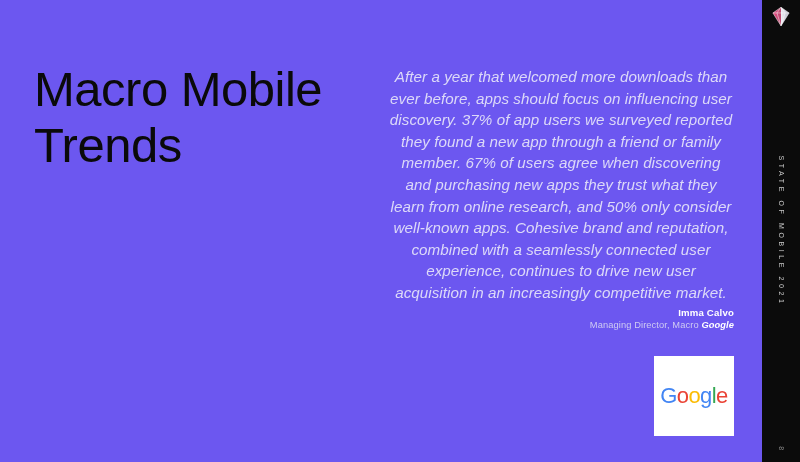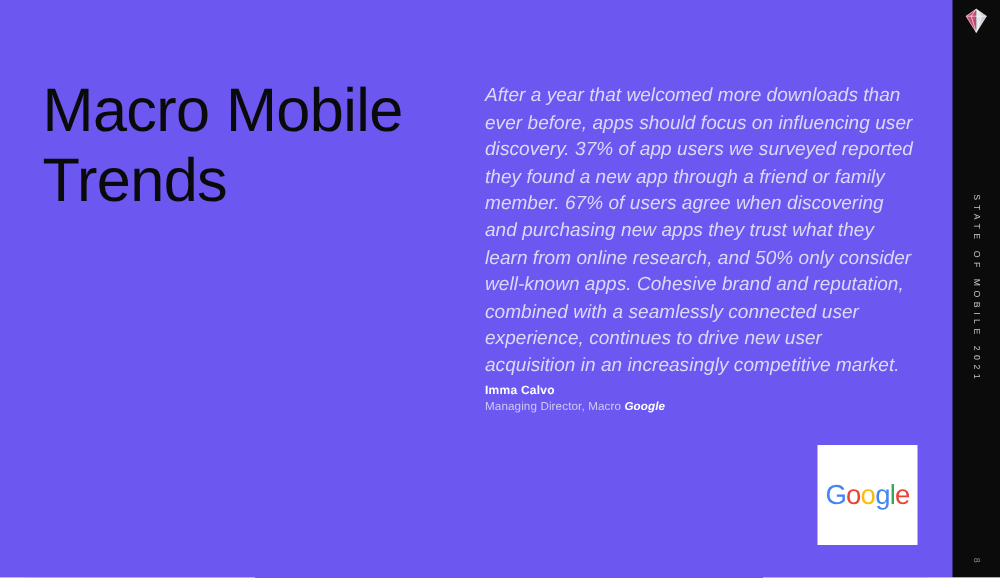--- a/index.html
+++ b/index.html
@@ -18,21 +18,20 @@
     background: #6C57F0;
   }
   
   #canvas {
     position: absolute;
     left: 0;
     top: 0;
     width: 762px;
     height: 462px;
     background: #6C57F0;
-    border-radius: 22px;
   }
   
   #slide-title {
     position: absolute;
     left: 34px;
     top: 28px;
     width: 360px;
     color: #0a0a0a;
     font-family: "Liberation Sans", sans-serif;
     font-weight: 300;
@@ -40,39 +39,39 @@
     line-height: 56px;
     letter-spacing: -0.5px;
     white-space: pre-line;
   }
   
   #quote-block {
     position: absolute;
     left: 388px;
     top: 66px;
     width: 346px;
-    text-align: left;
+    text-align: center;
   }
   #quote-text {
     color: #DCD9F8;
     font-family: "Liberation Sans", sans-serif;
     font-style: italic;
     font-weight: 400;
     font-size: 15.2px;
     line-height: 21.6px;
     letter-spacing: 0.05px;
     margin: 0;
   }
   
   #attribution {
     position: absolute;
     left: 388px;
     top: 306px;
     width: 346px;
-    text-align: left;
+    text-align: right;
   }
   #attrib-name {
     display: block;
     color: #FFFFFF;
     font-size: 9.6px;
     font-weight: bold;
     line-height: 13px;
     letter-spacing: 0.2px;
   }
   #attrib-role-line {

